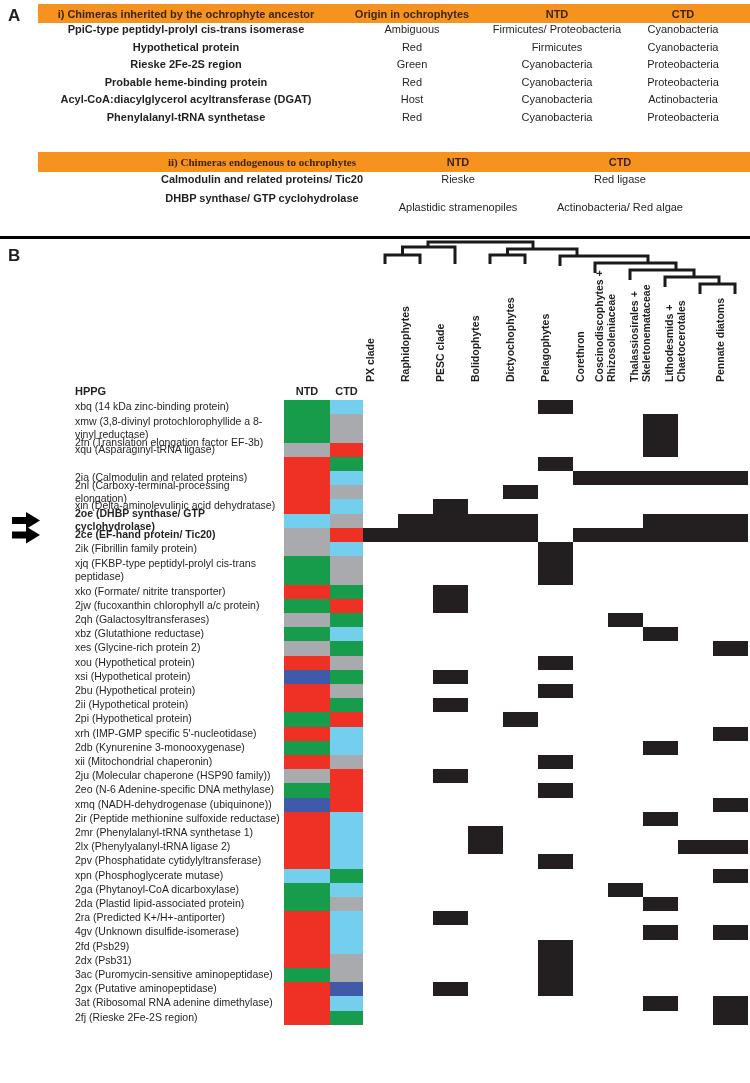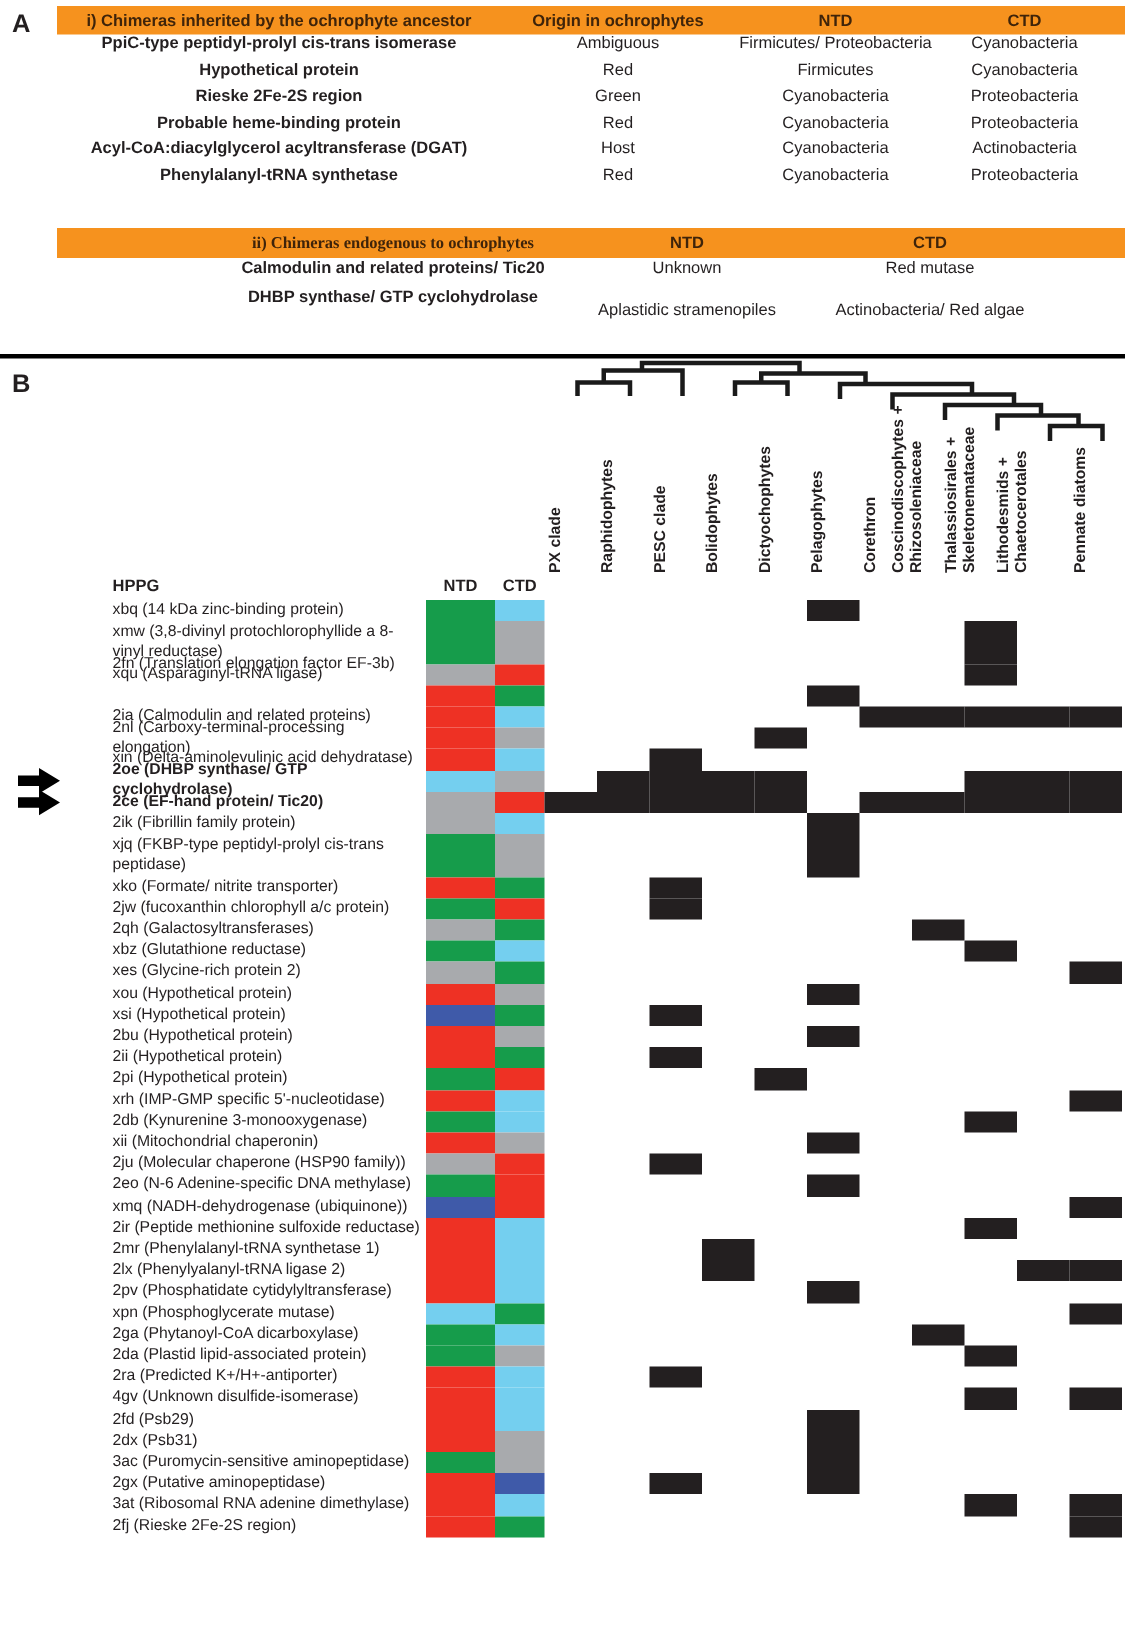--- a/index.html
+++ b/index.html
@@ -58,22 +58,22 @@
       <div class="tcell" style="left: 462px; top: 110.5px; width: 190px;">Cyanobacteria</div>
       <div class="tcell" style="left: 608px; top: 110.5px; width: 150px;">Proteobacteria</div>
     </div>
 
   <div class="band" style="top:152px;height:20px;"></div>
   <div id="tableB">
       <div class="hcell" style="left: 42px; top: 156px; width: 440px; font-family: Liberation Serif, serif;">ii) Chimeras endogenous to ochrophytes</div>
       <div class="hcell" style="left: 333px; top: 156px; width: 250px;">NTD</div>
       <div class="hcell" style="left: 495px; top: 156px; width: 250px;">CTD</div>
       <div class="tcell b" style="left: 42px; top: 173px; width: 440px;">Calmodulin and related proteins/ Tic20</div>
-      <div class="tcell" style="left: 333px; top: 173px; width: 250px;">Unknown</div>
-      <div class="tcell" style="left: 495px; top: 173px; width: 250px;">Red mutase</div>
+      <div class="tcell" style="left: 333px; top: 173px; width: 250px;">Rieske</div>
+      <div class="tcell" style="left: 495px; top: 173px; width: 250px;">Red ligase</div>
       <div class="tcell b" style="left: 42px; top: 192px; width: 440px;">DHBP synthase/ GTP cyclohydrolase</div>
       <div class="tcell" style="left: 333px; top: 201px; width: 250px;">Aplastidic stramenopiles</div>
       <div class="tcell" style="left: 495px; top: 201px; width: 250px;">Actinobacteria/ Red algae</div>
     </div>
 
   <div class="divider"></div>
 
   <div class="plabel" style="left:8px;top:246px;">B</div>
 
   <svg class="abs" style="left:0;top:238px;" width="750" height="70">

